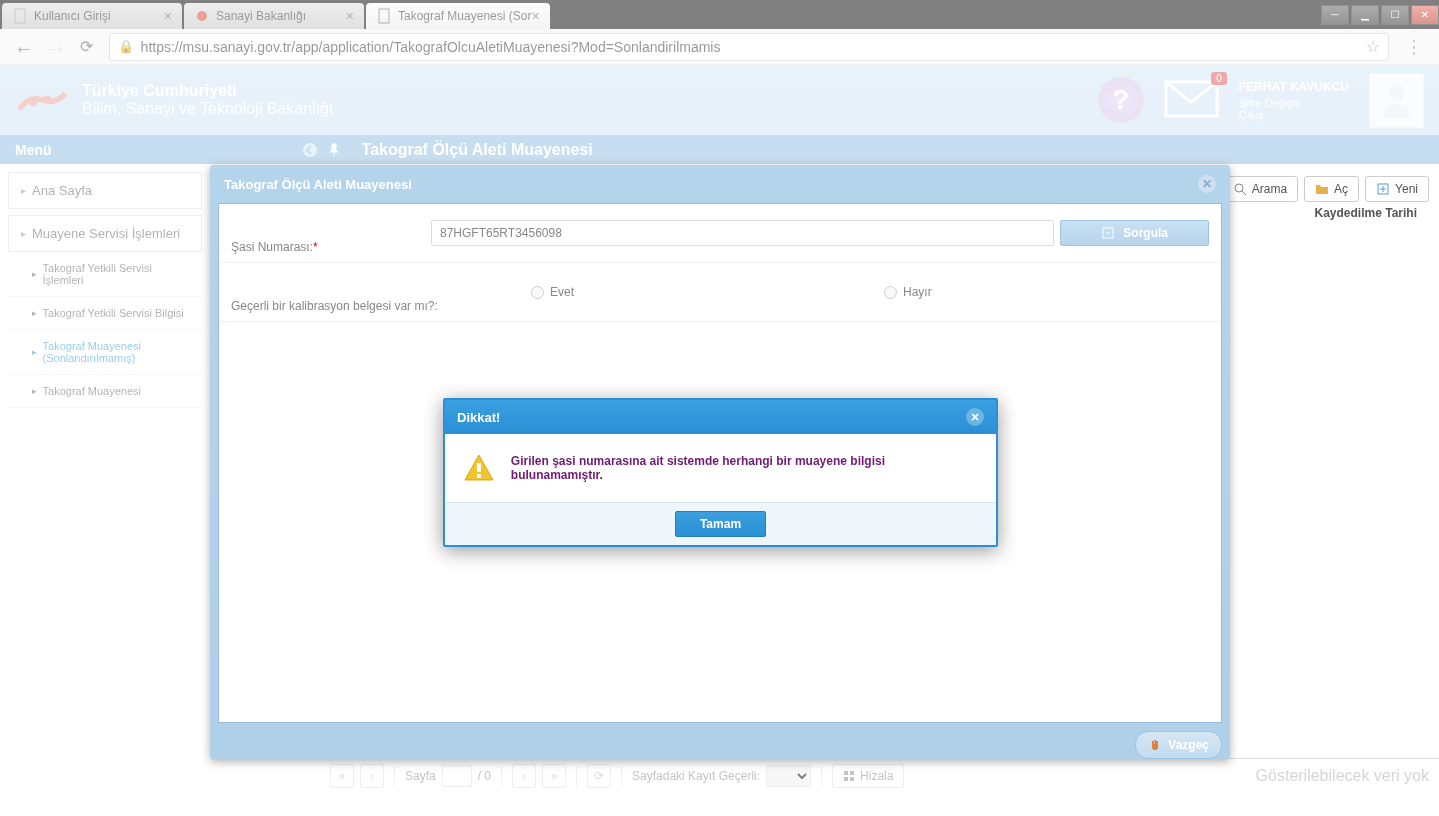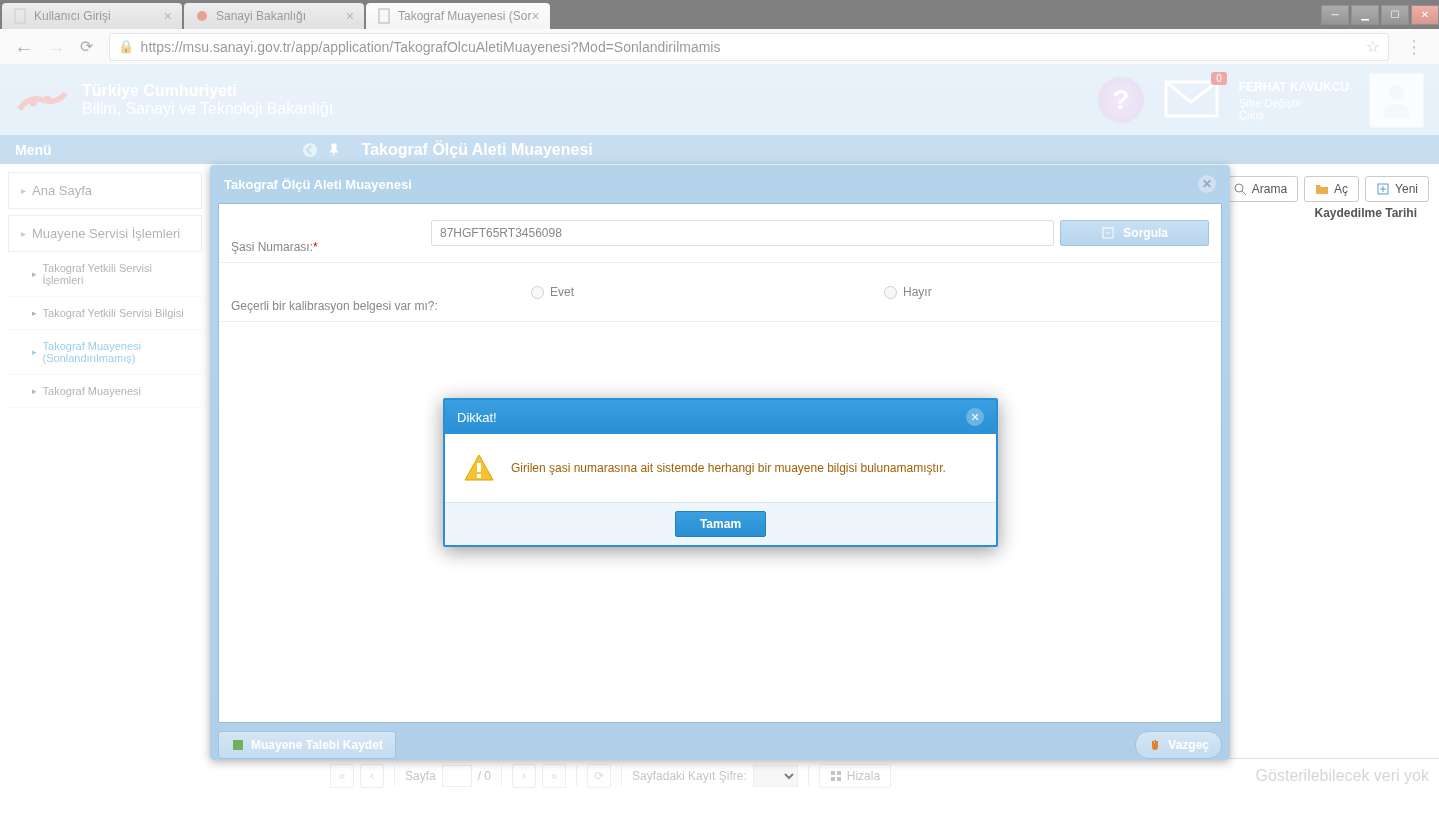--- a/index.html
+++ b/index.html
@@ -78,23 +78,23 @@
 .radio-wrap input { accent-color: #999; }
 .radio-spacer { width: 310px; }
 
 .panel-footer { display: flex; padding: 8px; gap: 8px; }
 .fbtn { background: linear-gradient(#d5e6f5,#c2dcf0); border: 1px solid #9dc3e2; padding: 6px 12px; border-radius: 3px; color: #fff; font-weight: bold; font-size: 12px; display: flex; align-items: center; gap: 6px; }
 .fbtn svg { width: 14px; height: 14px; }
 .fbtn.cancel { margin-left: auto; border-radius: 13px; }
 
 
 .alert { position: absolute; left: 443px; top: 398px; width: 555px; background: #fff; border: 2px solid #2a8fd4; border-radius: 2px; box-shadow: 0 4px 20px rgba(0,0,0,0.4); z-index: 100; }
-.alert-head { background: linear-gradient(#3ba0e0, #2a8fd4); color: #fff; font-weight: normal; padding: 8px 12px; display: flex; align-items: center; font-size: 13px; justify-content: flex-end; }
+.alert-head { background: linear-gradient(#3ba0e0, #2a8fd4); color: #fff; font-weight: bold; padding: 8px 12px; display: flex; align-items: center; font-size: 13px; justify-content: flex-end; }
 .alert-close { margin-left: auto; width: 18px; height: 18px; border-radius: 50%; background: #6ab5e5; color: #fff; display: flex; align-items: center; justify-content: center; font-size: 11px; }
-.alert-body { display: flex; align-items: center; padding: 18px; gap: 16px; font-size: 12px; color: #a16207; }
+.alert-body { display: flex; align-items: center; padding: 18px; gap: 16px; font-size: 12px; color: #701a75; font-weight: bold; }
 .warn-icon { width: 32px; height: 32px; }
 .alert-foot { background: #eef5fb; padding: 8px; text-align: center; border-top: 1px solid #d5e5f2; }
 .ok-btn { background: linear-gradient(#3ba0e0,#2a8fd4); border: 1px solid #1f7fc0; color: #fff; font-weight: bold; padding: 5px 24px; border-radius: 2px; font-size: 12px; }
 
 
 .pager { position: absolute; bottom: 0; left: 320px; right: 0; height: 34px; background: #fff; border-top: 1px solid #ddd; display: flex; align-items: center; padding: 0 10px; gap: 6px; font-size: 12px; color: #888; }
 .pbtn { width: 24px; height: 24px; border: 1px solid #ddd; border-radius: 2px; display: flex; align-items: center; justify-content: center; color: #bbb; background: #fff; }
 .psep { width: 1px; height: 20px; background: #ddd; margin: 0 4px; }
 .pinput { width: 30px; height: 22px; border: 1px solid #ddd; text-align: center; font-size: 12px; }
 .pselect { height: 22px; border: 1px solid #ddd; width: 45px; font-size: 11px; }
@@ -262,21 +262,21 @@
     <div class="psep"></div>
     <span>Sayfa</span>
     <input class="pinput" value="" style="">
     <span>/ 0</span>
     <div class="psep"></div>
     <div class="pbtn">›</div>
     <div class="pbtn">»</div>
     <div class="psep"></div>
     <div class="pbtn">⟳</div>
     <div class="psep"></div>
-    <span>Sayfadaki Kayıt Şifre:</span>
+    <span>Sayfadaki Kayıt Geçerli:</span>
     <select class="pselect"></select>
     <div class="psep"></div>
     <div class="align-btn">
         <svg width="12" height="12" viewBox="0 0 12 12">
           <rect x="1" y="1" width="4" height="4" fill="#888"></rect>
           <rect x="7" y="1" width="4" height="4" fill="#888"></rect>
           <rect x="1" y="7" width="4" height="4" fill="#888"></rect>
           <rect x="7" y="7" width="4" height="4" fill="#888"></rect>
         </svg>
         <span>Hizala</span>
@@ -309,26 +309,20 @@
           <span>Evet</span>
         </label>
       <div class="radio-spacer"></div>
       <label class="radio-wrap">
           <input type="radio" disabled="" style="">
           <span>Hayır</span>
         </label>
     </div>
   </div>
   <div class="panel-footer">
-    <button class="fbtn">
-      <svg viewBox="0 0 14 14">
-          <rect x="2" y="2" width="10" height="10" fill="#70b060"></rect>
-        </svg>
-      <span>Muayene Talebi Kaydet</span>
-    </button>
     <button class="fbtn cancel">
       <svg viewBox="0 0 14 14">
           <path d="M4 8 L4 3 L6 3 L6 8 M6 2 L8 2 L8 8 M8 3 L10 3 L10 9 Q10 12 7 12 Q4 12 4 9" fill="#e08030"></path>
         </svg>
       <span>Vazgeç</span>
     </button>
   </div>
 </div>
 
 <div class="alert">

